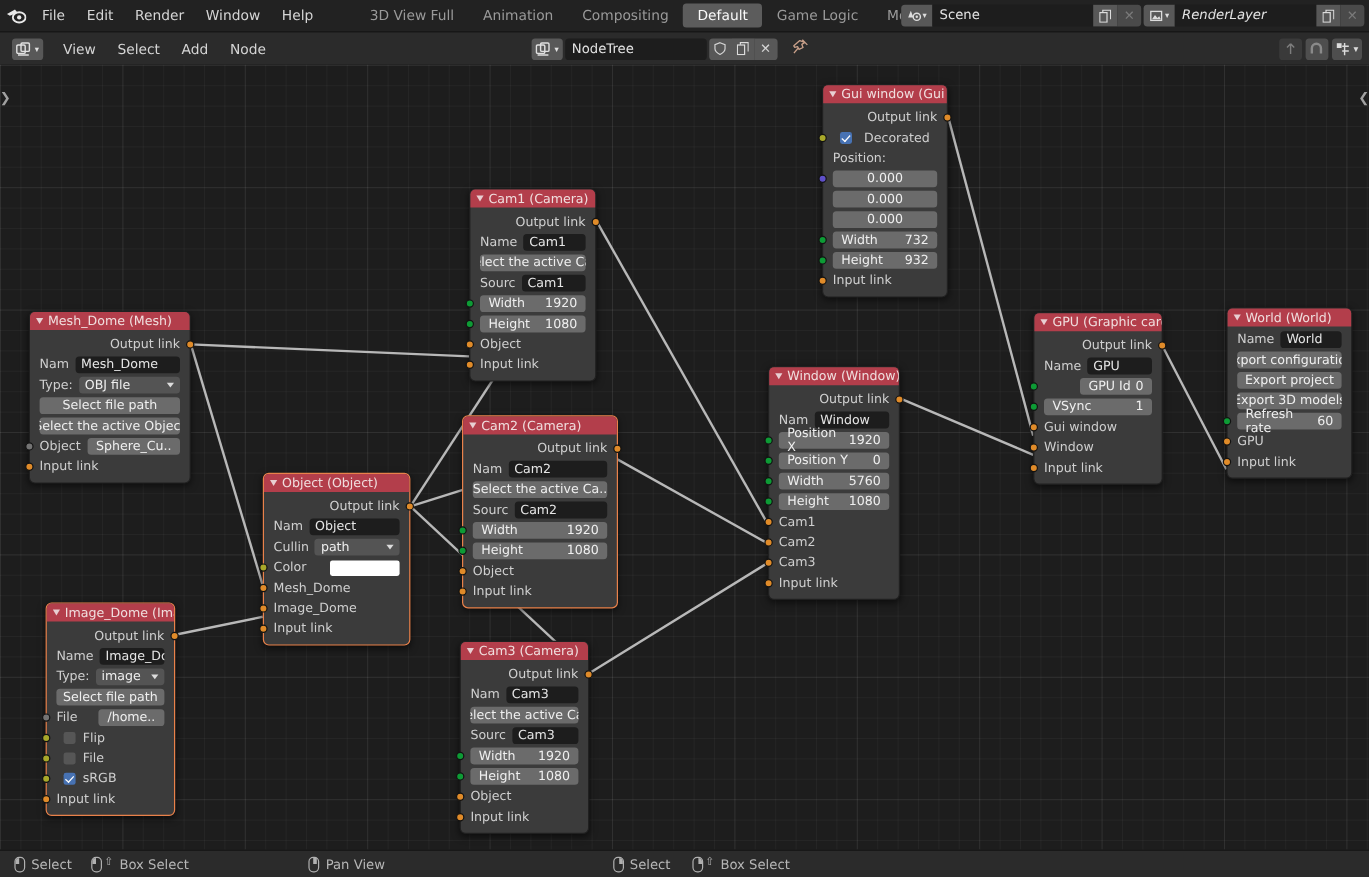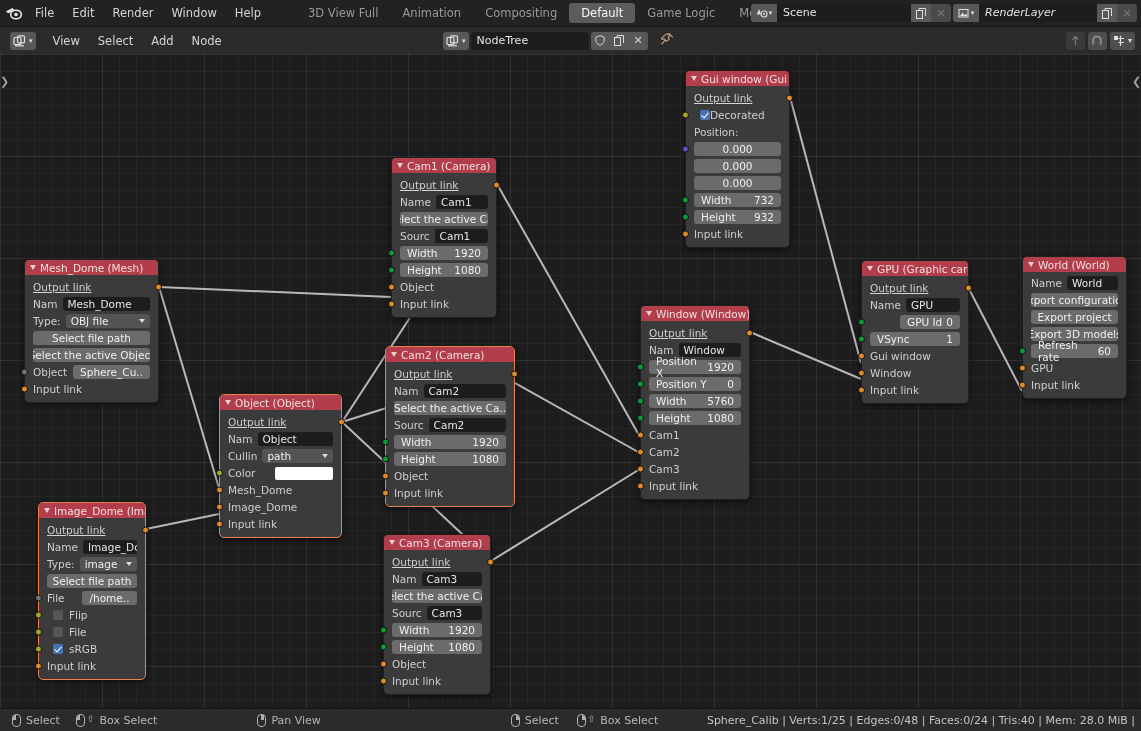--- a/index.html
+++ b/index.html
@@ -95,21 +95,21 @@
     overflow:hidden; white-space:nowrap;
   }
   .tri { width:0;height:0;border-left:3.5px solid transparent;border-right:3.5px solid transparent;border-top:5px solid #e8cfd2;}
   .node-body { padding: 2px 0 0 0; }
   .row {
     position:relative; height:16px; display:flex; align-items:center;
     padding: 0 8px; margin: 1px 0;
   }
   .row.sockrow { padding:0 8px; }
   .lbl { color:#cfcfcf; font-size:10.5px; white-space:nowrap; }
-  .outrow { height:17px;text-decoration:underline;}
+  .outrow { justify-content:flex-end; height:17px;}
   .field {
     background:#1d1d1d; border-radius:3px; height:14px;
     display:flex;align-items:center; padding:0 5px;
     color:#e6e6e6; font-size:10.5px; white-space:nowrap; overflow:hidden;
   }
   .numfield {
     background:#6b6b6b; border-radius:3px; height:14px;
     display:flex;align-items:center; justify-content:space-between;
     padding:0 7px; color:#efefef; font-size:10.5px;
   }
@@ -589,21 +589,21 @@
           <span>Gui window (Gui wi..</span>
         </div>
         <div class="node-body">
           <div class="row outrow">
             <span class="lbl">Output link</span>
             <span class="sock out s-orange"></span>
           </div>
           <div class="row sockrow">
             <span class="sock in s-yellow"></span>
             <span class="cb on" style="margin-left: 6px;"></span>
-            <span class="lbl" style="margin-left: 0;">Decorated</span>
+            <span class="lbl" style="margin-left: 10px;">Decorated</span>
           </div>
           <div class="row">
             <span class="lbl">Position:</span>
           </div>
           <div class="row sockrow">
             <span class="sock in s-purple"></span>
             <div class="numfield center" style="flex: 1 1 0%;">0.000</div>
           </div>
           <div class="row">
             <div class="numfield center" style="flex: 1 1 0%;">0.000</div>
@@ -788,14 +788,13 @@
   </div>
   <div class="status-item" style="margin-left:190px;">
     <span class="mouse-ic rmb"></span>
     <span>Select</span>
   </div>
   <div class="status-item" style="margin-left:18px;">
     <span class="mouse-ic rmb"></span>
       <span class="shift-mark">⇧</span>
     <span>Box Select</span>
   </div>
-  <div id="scene-stats">Sphere_Calib | Verts:1/25 | Edges:0/48 | Faces:0/24 | Tris:40 | Mem: 28.0 MiB |</div>
 </div>
 
 </body></html>

